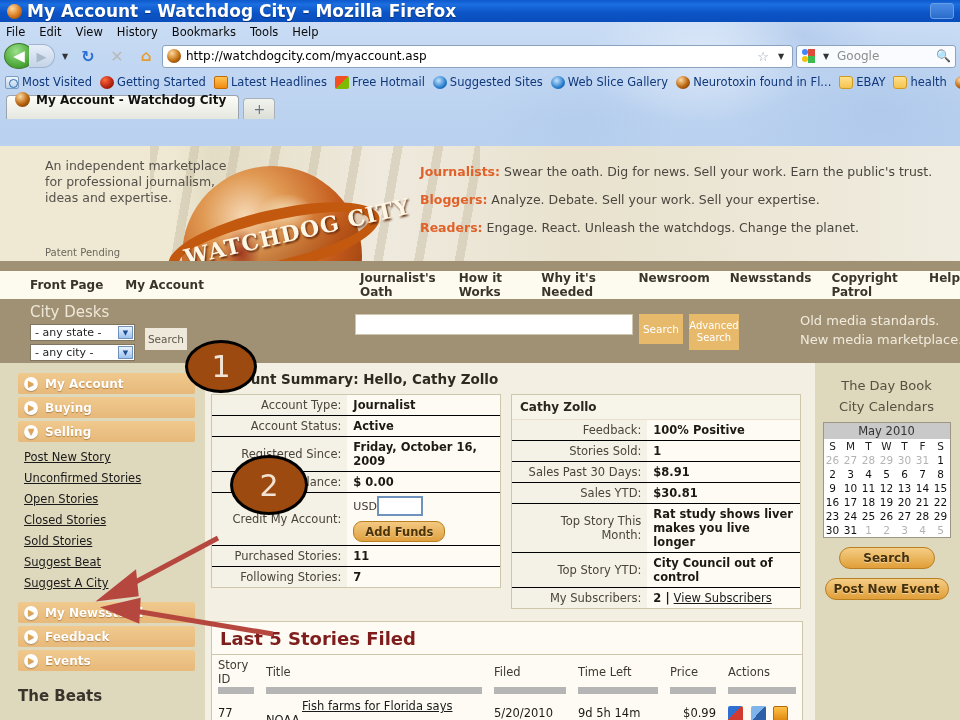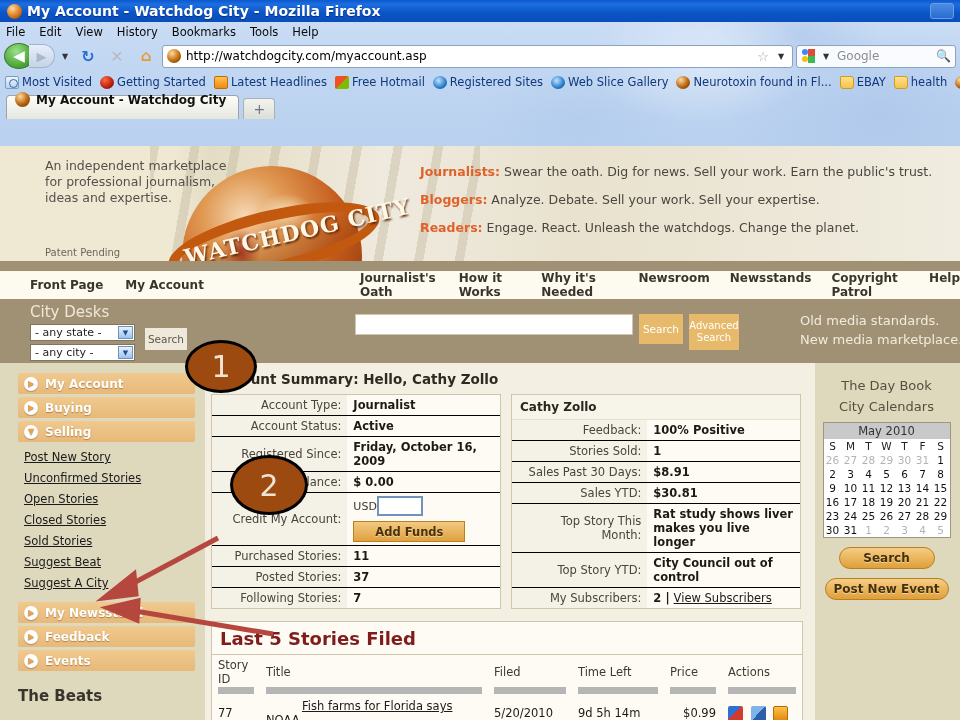--- a/index.html
+++ b/index.html
@@ -20,21 +20,21 @@
       radial-gradient(ellipse 220px 120px at 880px 110px, rgba(150,180,225,.55), rgba(255,255,255,0) 70%),
       radial-gradient(ellipse 140px 70px at 580px 120px, rgba(160,190,230,.45), rgba(255,255,255,0) 70%),
       radial-gradient(ellipse 120px 60px at 800px 35px, rgba(130,165,215,.45), rgba(255,255,255,0) 70%);
   }
   .titlebar { height:22px; position:relative; z-index:2;
     background:linear-gradient(180deg,#0c59cd 0%,#1c6ee0 20%,#0b53c6 60%,#0a4ebc 100%);
     display:flex; align-items:center; padding:0 4px; color:#fff; }
   .titlebar .tb-icon { width:15px; height:15px; border-radius:50%;
     background:radial-gradient(circle at 35% 30%, #ffd9a0, #d97b1e 55%, #7a3a06);
     margin:0 5px 0 3px; flex:0 0 auto; }
-  .titlebar .tb-text { font-weight:bold; font-size:14px; white-space:nowrap;
+  .titlebar .tb-text { font-weight:bold; font-size:17px; white-space:nowrap;
     text-shadow:0 1px 1px rgba(0,0,0,.4); }
   .tb-btns { margin-left:auto; display:flex; gap:2px; padding-right:2px;}
   .tb-btn { width:24px; height:16px; border:1px solid #6a9de8; border-radius:3px;
     background:linear-gradient(180deg,#4a8ce4,#2a6ccc); }
 
   .menubar { height:19px; position:relative; z-index:2; display:flex; align-items:center;
     padding-left:6px; gap:14px; font-size:11.5px; color:#0a0a0a; }
 
   .navbar { height:30px; position:relative; z-index:2; display:flex; align-items:center;
     padding:0 4px; gap:3px; }
@@ -176,21 +176,21 @@
   table.kv td { padding:3px 6px; border-bottom:1px solid #000000; vertical-align:middle; }
   table.kv td.k { text-align:right; color:#4a453c; background:#f4f1e6; width:47%; }
   table.kv td.v { color:#1d1a14; font-weight:bold; }
   table.kv tr:last-child td { border-bottom:none; }
   .v.red { color:#d8100f; }
   .panel-head { font-weight:bold; font-size:12px; color:#2a261f; padding:5px 8px;
     border-bottom:1px solid #e7e0cd; background:#f7f4e9; }
   .usd-row { display:flex; align-items:center; font-weight:normal; }
   .usd-row .lbl { color:#3d382f; font-size:11px; }
   .usd-input { width:46px; height:20px; background:#fff; border:2px solid #6f93bd; }
-  .btn-addfunds { margin-top:5px; width:112px; height:21px; border-radius:0;
+  .btn-addfunds { margin-top:5px; width:92px; height:21px; border-radius:9px;
     background:linear-gradient(180deg,#f3c982,#e0a13f); border:1px solid #b97f21;
     color:#4a3209; font-weight:bold; font-size:11.5px; display:flex; align-items:center;
     justify-content:center; text-shadow:0 1px 0 rgba(255,255,255,.45); }
   a.inline { color:#1a1a1a; text-decoration:underline; font-weight:normal; }
 
   .stories { margin-top:12px; background:#fdfbf3; border:1px solid #cfc7ab; width:592px; }
   .stories h3 { margin:0; padding:6px 8px 5px; font-size:18px; color:#7f1d1d; }
   table.st { width:100%; border-collapse:collapse; font-size:11.5px; }
   table.st th { text-align:left; font-weight:normal; color:#3f3a31; padding:3px 6px 1px;
     border-top:1px solid #cfc7ab; }
@@ -294,21 +294,21 @@
     <div class="bm">
       <span class="bm-ico ico-rss"></span>
       <span>Latest Headlines</span>
     </div>
     <div class="bm">
       <span class="bm-ico ico-ms"></span>
       <span>Free Hotmail</span>
     </div>
     <div class="bm">
       <span class="bm-ico ico-ie"></span>
-      <span>Registered Sites</span>
+      <span>Suggested Sites</span>
     </div>
     <div class="bm">
       <span class="bm-ico ico-ie"></span>
       <span>Web Slice Gallery</span>
     </div>
     <div class="bm">
       <span class="bm-ico ico-wd"></span>
       <span>Neurotoxin found in Fl...</span>
     </div>
     <div class="bm">
@@ -483,24 +483,20 @@
                 <div class="usd-row">
                   <span class="lbl">USD</span>
                   <input class="usd-input" type="text" value="" style="">
                 </div>
                 <div class="btn-addfunds">Add Funds</div>
               </td>
             </tr>
             <tr>
               <td class="k">Purchased Stories:</td>
               <td class="v">11</td>
-            </tr>
-            <tr>
-              <td class="k">Posted Stories:</td>
-              <td class="v">37</td>
             </tr>
             <tr>
               <td class="k">Following Stories:</td>
               <td class="v">7</td>
             </tr>
           </tbody>
             </table>
         </div>
 
         <div class="panel right">

